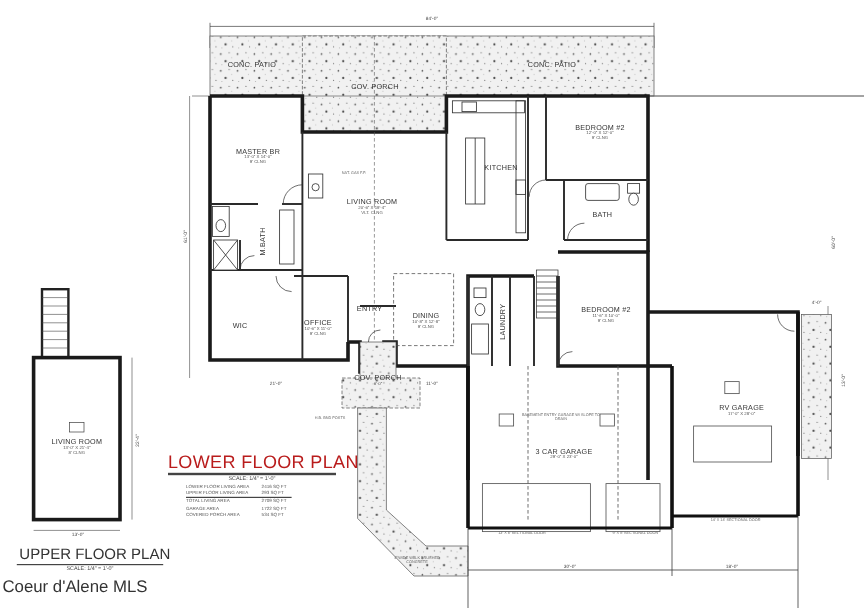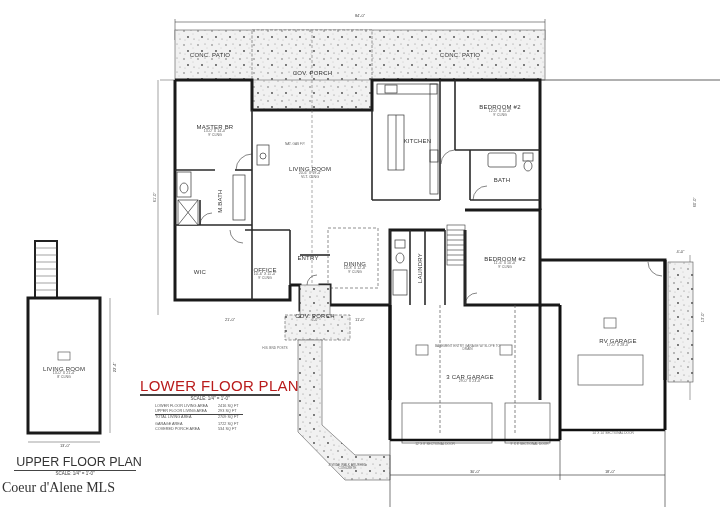--- a/index.html
+++ b/index.html
@@ -7,21 +7,21 @@
   #plan { position: absolute; left: 0; top: 0; width: 720px; height: 507px; }
   .lbl { position: absolute; font-family: "Liberation Sans", sans-serif; color: #333; text-align: center; white-space: nowrap; line-height: 1.05; }
   .room { font-size: 6px; letter-spacing: 0.2px; }
   .sub { font-size: 3.6px; color: #555; }
   .tiny { font-size: 3.2px; color: #666; }
   .dim { font-size: 4px; color: #444; }
   .title-lg { font-size: 15px; color: #b91c1c; letter-spacing: 0.3px; }
   .title-md { font-size: 12.5px; color: #333; }
   .scale { font-size: 4.5px; color: #444; }
   .area-row { position: absolute; font-size: 3.8px; color: #555; white-space: nowrap; }
-  .watermark { position: absolute; left: 2px; top: 480px; font-size: 14px; color: #333; font-family: Liberation Serif, serif; }
+  .watermark { position: absolute; left: 2px; top: 480px; font-size: 14px; color: #333; font-family: Liberation Sans, sans-serif; }
   .underline { position: absolute; height: 1.5px; background: #444; }
 </style>
 </head>
 <body>
 
 <svg id="plan" viewBox="0 0 720 507" xmlns="http://www.w3.org/2000/svg">
   <defs>
     <pattern id="conc" width="14" height="14" patternUnits="userSpaceOnUse">
       <rect width="14" height="14" fill="#f1f1f1"></rect>
       <circle cx="2" cy="3" r="0.7" fill="#555"></circle>

